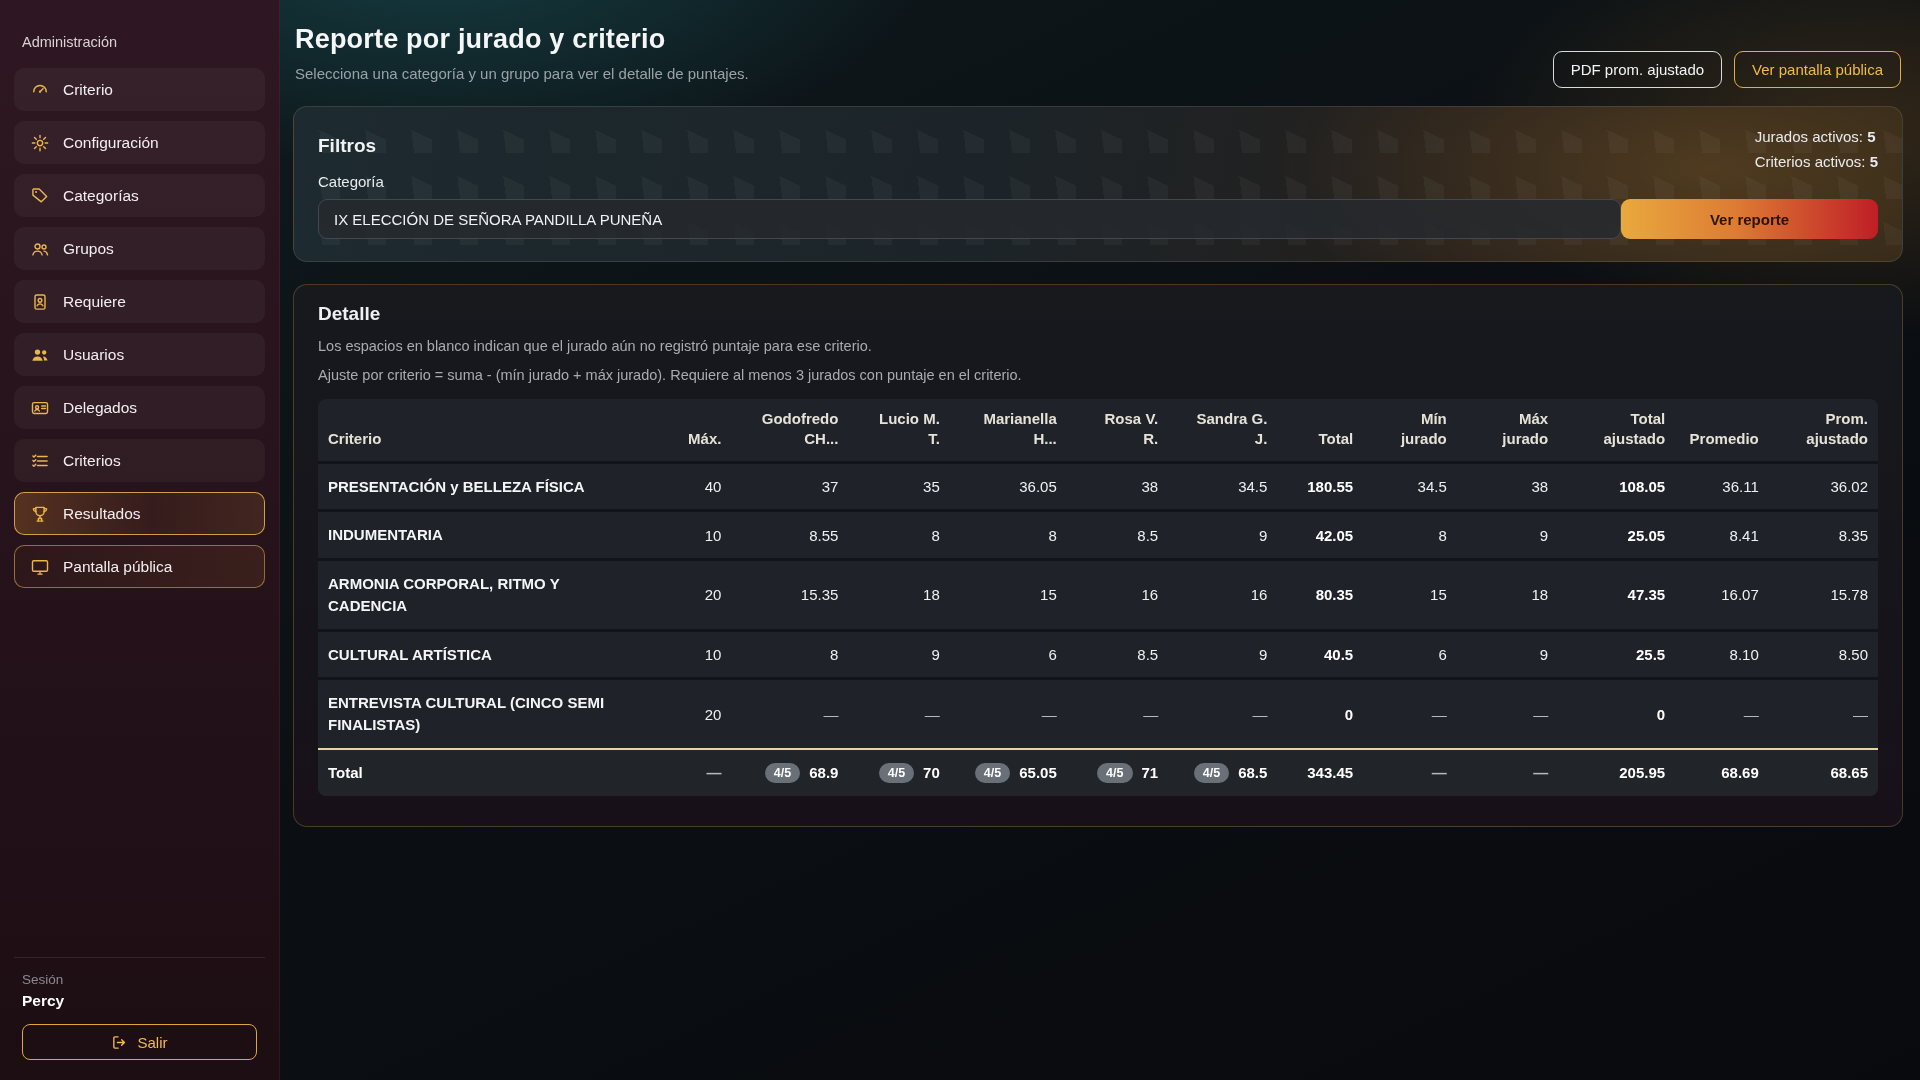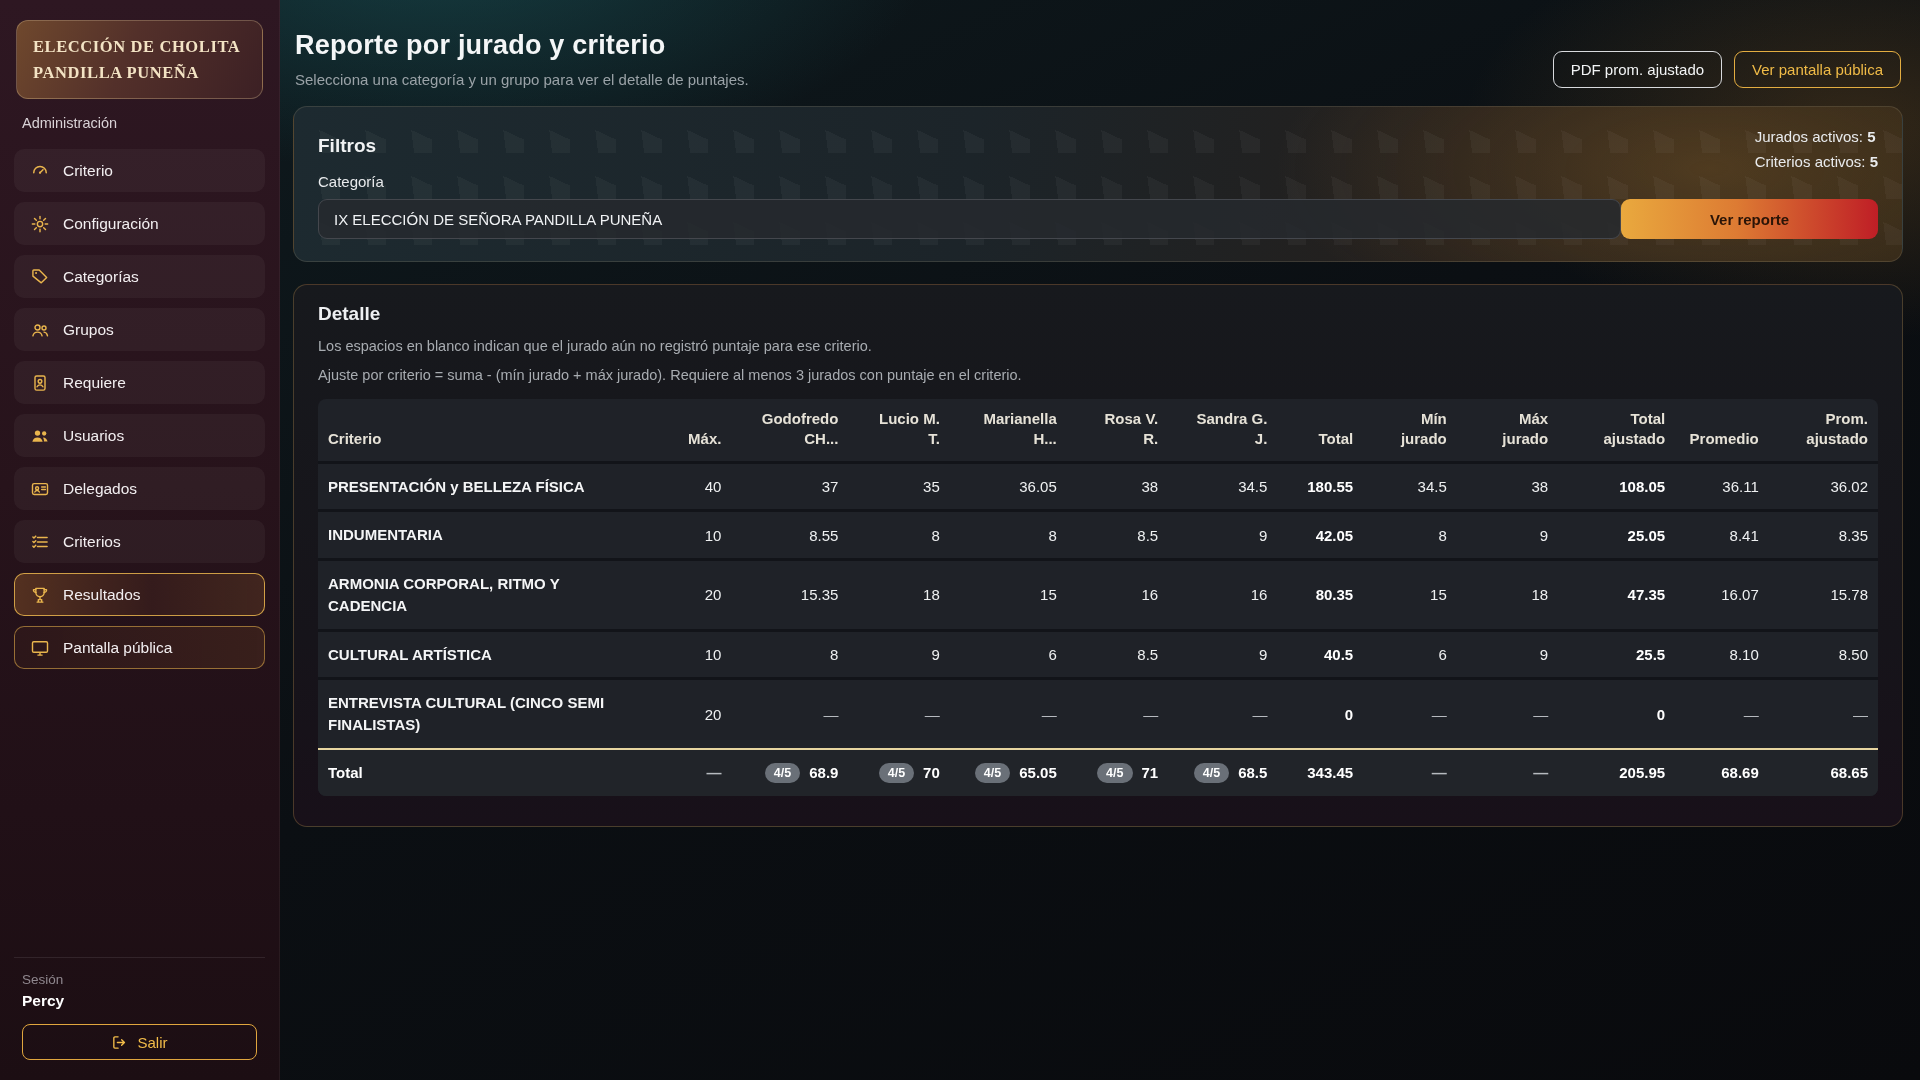--- a/index.html
+++ b/index.html
@@ -36,21 +36,21 @@
     display:flex; align-items:center; justify-content:center; gap:9px; cursor:pointer; }
   .logout-btn svg { width:17px; height:17px; }
 
   
   .main { flex:1; height:1080px; padding:22px 17px 0 13px; position:relative;
     background:
       radial-gradient(560px 300px at 96% 12%, rgba(155,104,38,0.28), transparent 70%),
       radial-gradient(820px 400px at 10% -6%, rgba(28,92,97,0.55), transparent 60%),
       linear-gradient(155deg,#0e191d 0%,#0b0f13 45%,#090a0d 100%); }
 
-  .page-header { display:flex; justify-content:space-between; align-items:flex-end; padding:2px 2px 0 2px;gap:40px; }
+  .page-header { display:flex; justify-content:space-between; align-items:flex-start; padding:2px 2px 0 2px;gap:40px; }
   .page-title { color:#f4f6f7; font-size:27px; font-weight:600; letter-spacing:.2px; }
   .page-subtitle { color:#9aa2a7; font-size:15px; margin-top:10px; }
   .header-actions { display:flex; gap:12px; margin-top:27px; }
   .btn-outline { height:37px; padding:0 17px; border-radius:9px; background:transparent;
     font-size:15px; cursor:pointer; display:flex; align-items:center; }
   .btn-outline.white { border:1px solid #d8dadd; color:#f2f4f5; }
   .btn-outline.gold { border:1px solid #e3ad41; color:#f0bb47; }
 
   
   .filters-card { position:relative; margin-top:18px; border-radius:14px; overflow:hidden;
@@ -101,21 +101,20 @@
     font-weight:bold; font-size:15px; padding:13px 10px; text-align:right; white-space:nowrap; }
   .badge { display:inline-block; background:#6a7078; color:#ffffff; border-radius:999px;
     font-size:12.5px; font-weight:bold; padding:3px 9px; margin-right:9px; vertical-align:1px; }
 </style>
 </head>
 <body>
 
 <div class="app">
 
   <aside class="sidebar">
-    <div class="logo-box">ELECCIÓN DE CHOLITA PANDILLA PUNEÑA</div>
     <div class="admin-label">Administración</div>
     <nav class="nav">
         <div class="side-item">
           <span class="icon">
             <svg viewBox="0 0 24 24" fill="none" stroke="currentColor" stroke-width="1.8" stroke-linecap="round">
               <path d="M4.5 14a7.5 7.5 0 1 1 15 0"></path>
               <path d="M12 14l3.6-3.6"></path>
               <circle cx="12" cy="14" r="1.3" fill="currentColor" stroke="none"></circle>
             </svg>
           </span>

